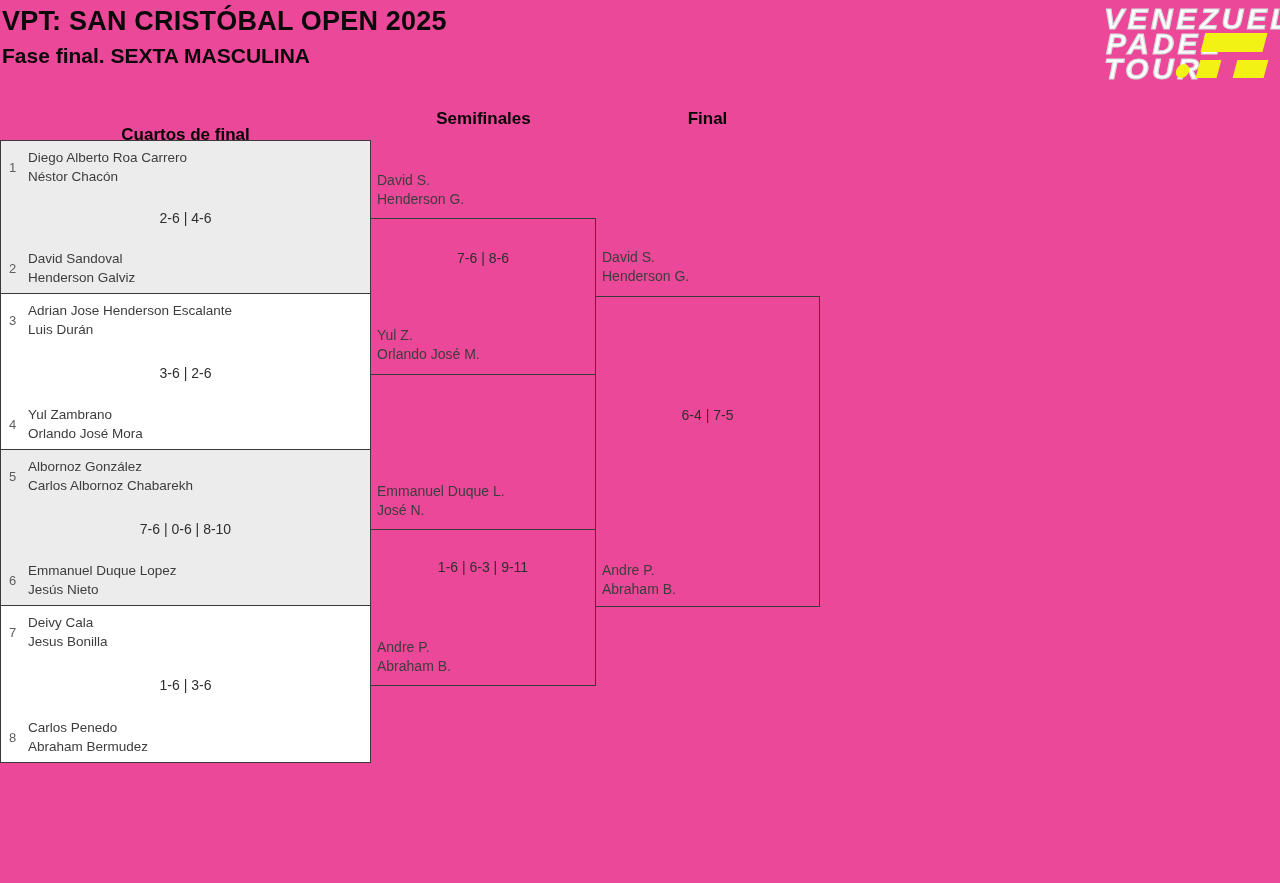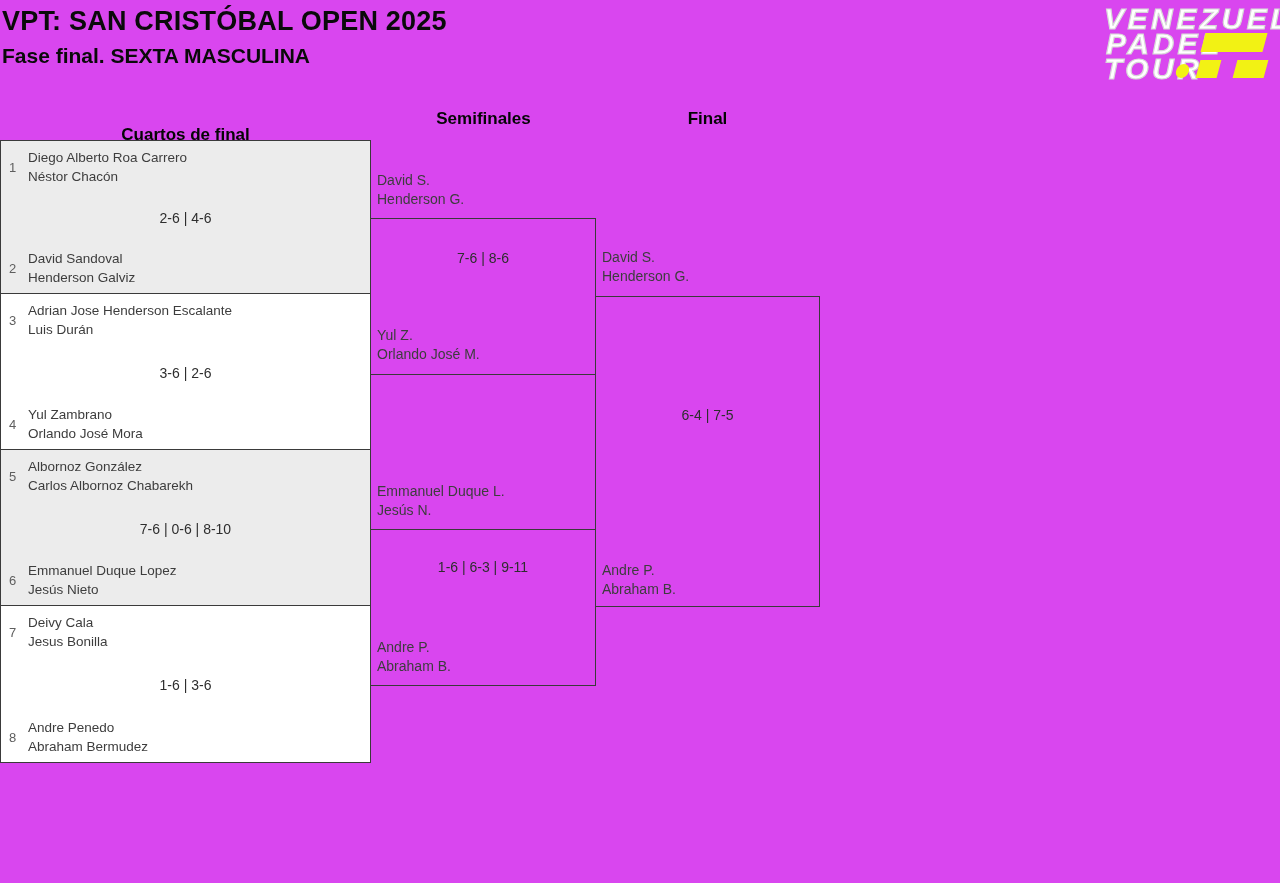--- a/index.html
+++ b/index.html
@@ -1,20 +1,20 @@
 <!DOCTYPE html>
 <html><head>
 <meta charset="utf-8">
 <style>
   html, body { margin: 0; padding: 0; background: #fff; }
   #root {
     position: relative;
     width: 1280px;
     height: 883px;
-    background: #d946ef;
+    background: #ec4899;
     overflow: hidden;
     font-family: "Liberation Sans", "DejaVu Sans", sans-serif;
     color: #111;
   }
   .abs { position: absolute; }
 
   
   .title {
     left: 2px; top: 6px;
     font-size: 27px; font-weight: 700; color: #0a0a0a;
@@ -156,42 +156,42 @@
       <span class="seed">7</span>
       <span class="team">
         <span class="l1">Deivy Cala</span>
         <span class="l2">Jesus Bonilla</span>
       </span>
     </div>
     <div class="qf-score">1-6 | 3-6</div>
     <div class="pair">
       <span class="seed">8</span>
       <span class="team">
-        <span class="l1">Andre Penedo</span>
+        <span class="l1">Carlos Penedo</span>
         <span class="l2">Abraham Bermudez</span>
       </span>
     </div>
   </div>
 
   <div class="abs line-box" style="left:370px; top:218px; width:226px; height:157px;"></div>
   <div class="abs line-box" style="left:370px; top:529px; width:226px; height:157px;"></div>
 
   <div class="abs adv-team" style="left:377px; top:161px;">
     <span class="l1">David S.</span>
     <span class="l2">Henderson G.</span>
   </div>
   <div class="abs round-score" style="left:370px; top:250px; width:226px;">7-6 | 8-6</div>
   <div class="abs adv-team" style="left:377px; top:316px;">
     <span class="l1">Yul Z.</span>
     <span class="l2">Orlando José M.</span>
   </div>
 
   <div class="abs adv-team" style="left:377px; top:472px;">
     <span class="l1">Emmanuel Duque L.</span>
-    <span class="l2">Jesús N.</span>
+    <span class="l2">José N.</span>
   </div>
   <div class="abs round-score" style="left:370px; top:559px; width:226px;">1-6 | 6-3 | 9-11</div>
   <div class="abs adv-team" style="left:377px; top:628px;">
     <span class="l1">Andre P.</span>
     <span class="l2">Abraham B.</span>
   </div>
 
   <div class="abs line-box" style="left:595px; top:296px; width:225px; height:311px;"></div>
 
   <div class="abs adv-team" style="left:602px; top:238px;">

